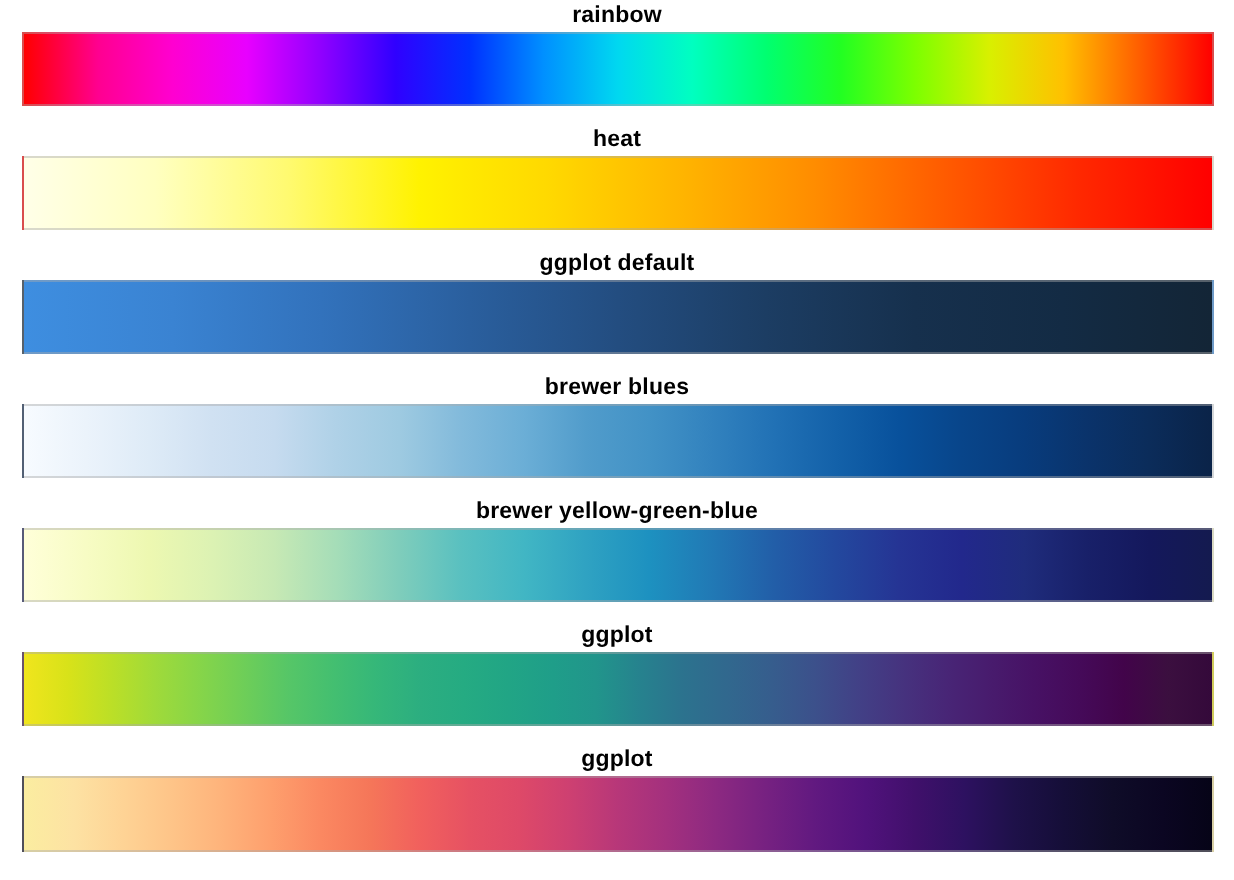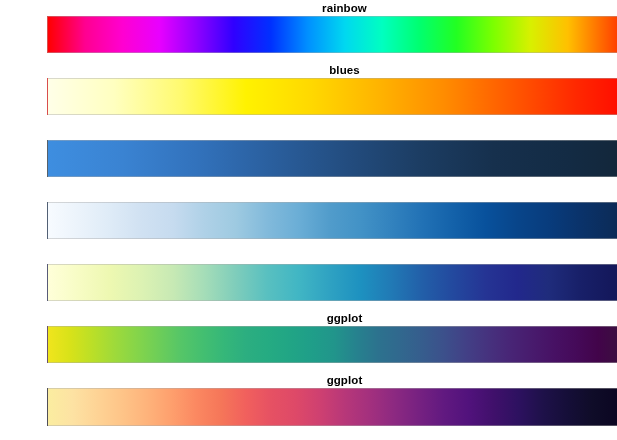--- a/index.html
+++ b/index.html
@@ -11,21 +11,20 @@
     width: 617px;
     height: 440px;
     font-family: "Liberation Sans", sans-serif;
     overflow: hidden;
   }
   #palette-list {
     display: block;
     width: 617px;
     padding-top: 1px;
     box-sizing: border-box;
-    padding-left: 36px;
   }
   .palette-row {
     width: 617px;
     height: 62px;
     box-sizing: border-box;
     position: relative;
   }
   .palette-label {
     display: block;
     width: 100%;
@@ -54,30 +53,33 @@
 </style>
 </head>
 <body>
 
 <div id="palette-list">
     <div class="palette-row">
       <div class="palette-label">rainbow</div>
       <div class="palette-bar" style="background: linear-gradient(to right, rgb(255, 0, 0), rgb(255, 0, 144), rgb(255, 0, 208), rgb(232, 0, 255), rgb(144, 0, 255), rgb(48, 0, 255), rgb(0, 48, 255), rgb(0, 144, 255), rgb(0, 216, 240), rgb(0, 255, 192), rgb(0, 255, 112), rgb(34, 255, 34), rgb(124, 255, 0), rgb(216, 240, 0), rgb(255, 192, 0), rgb(255, 96, 0), rgb(255, 0, 0));"></div>
     </div>
     <div class="palette-row">
-      <div class="palette-label">blues</div>
+      <div class="palette-label">heat</div>
       <div class="palette-bar" style="background: linear-gradient(to right, rgb(255, 255, 232), rgb(255, 255, 192), rgb(255, 250, 112), rgb(255, 242, 0), rgb(255, 216, 0), rgb(255, 180, 0), rgb(255, 140, 0), rgb(255, 90, 0), rgb(255, 40, 0), rgb(255, 0, 0));"></div>
     </div>
     <div class="palette-row">
+      <div class="palette-label">ggplot default</div>
       <div class="palette-bar" style="background: linear-gradient(to right, rgb(62, 142, 224), rgb(58, 131, 210), rgb(50, 114, 188), rgb(42, 95, 158), rgb(35, 77, 128), rgb(28, 61, 99), rgb(22, 48, 77), rgb(19, 43, 68), rgb(19, 37, 54));"></div>
     </div>
     <div class="palette-row">
+      <div class="palette-label">brewer blues</div>
       <div class="palette-bar" style="background: linear-gradient(to right, rgb(247, 251, 255), rgb(235, 243, 251), rgb(222, 235, 247), rgb(208, 225, 242), rgb(198, 219, 239), rgb(175, 209, 231), rgb(158, 202, 225), rgb(130, 186, 219), rgb(107, 174, 214), rgb(81, 156, 203), rgb(66, 146, 198), rgb(50, 130, 190), rgb(33, 113, 181), rgb(19, 97, 169), rgb(8, 81, 156), rgb(8, 69, 138), rgb(8, 60, 125), rgb(10, 51, 107), rgb(11, 44, 90), rgb(10, 35, 72));"></div>
     </div>
     <div class="palette-row">
+      <div class="palette-label">brewer yellow-green-blue</div>
       <div class="palette-bar" style="background: linear-gradient(to right, rgb(255, 255, 217), rgb(247, 252, 196), rgb(237, 248, 177), rgb(220, 242, 179), rgb(199, 233, 180), rgb(165, 221, 184), rgb(127, 205, 187), rgb(89, 192, 192), rgb(65, 182, 196), rgb(47, 162, 194), rgb(29, 145, 192), rgb(33, 121, 181), rgb(34, 94, 168), rgb(35, 72, 158), rgb(37, 52, 148), rgb(34, 40, 140), rgb(31, 44, 124), rgb(24, 32, 105), rgb(20, 24, 92), rgb(20, 26, 79));"></div>
     </div>
     <div class="palette-row">
       <div class="palette-label">ggplot</div>
       <div class="palette-bar" style="background: linear-gradient(to right, rgb(240, 229, 29), rgb(216, 226, 25), rgb(187, 223, 39), rgb(159, 218, 58), rgb(134, 213, 73), rgb(110, 206, 88), rgb(86, 198, 103), rgb(68, 191, 112), rgb(53, 183, 121), rgb(44, 174, 128), rgb(37, 171, 130), rgb(33, 165, 133), rgb(31, 158, 137), rgb(33, 149, 139), rgb(38, 130, 142), rgb(44, 114, 142), rgb(49, 104, 142), rgb(54, 93, 141), rgb(60, 80, 139), rgb(66, 64, 134), rgb(70, 50, 126), rgb(72, 37, 118), rgb(72, 27, 109), rgb(71, 17, 100), rgb(69, 10, 89), rgb(66, 4, 74), rgb(59, 15, 63), rgb(52, 9, 58));"></div>
     </div>
     <div class="palette-row">
       <div class="palette-label">ggplot</div>
       <div class="palette-bar" style="background: linear-gradient(to right, rgb(251, 237, 160), rgb(253, 226, 163), rgb(254, 211, 149), rgb(254, 196, 136), rgb(254, 179, 123), rgb(254, 159, 109), rgb(251, 136, 97), rgb(245, 118, 89), rgb(241, 96, 93), rgb(230, 81, 99), rgb(222, 73, 104), rgb(206, 64, 113), rgb(183, 55, 121), rgb(163, 48, 126), rgb(140, 41, 129), rgb(118, 33, 129), rgb(97, 25, 128), rgb(81, 18, 124), rgb(64, 16, 107), rgb(45, 17, 96), rgb(30, 17, 73), rgb(21, 14, 56), rgb(15, 12, 40), rgb(11, 6, 34), rgb(6, 4, 23));"></div>
     </div>

